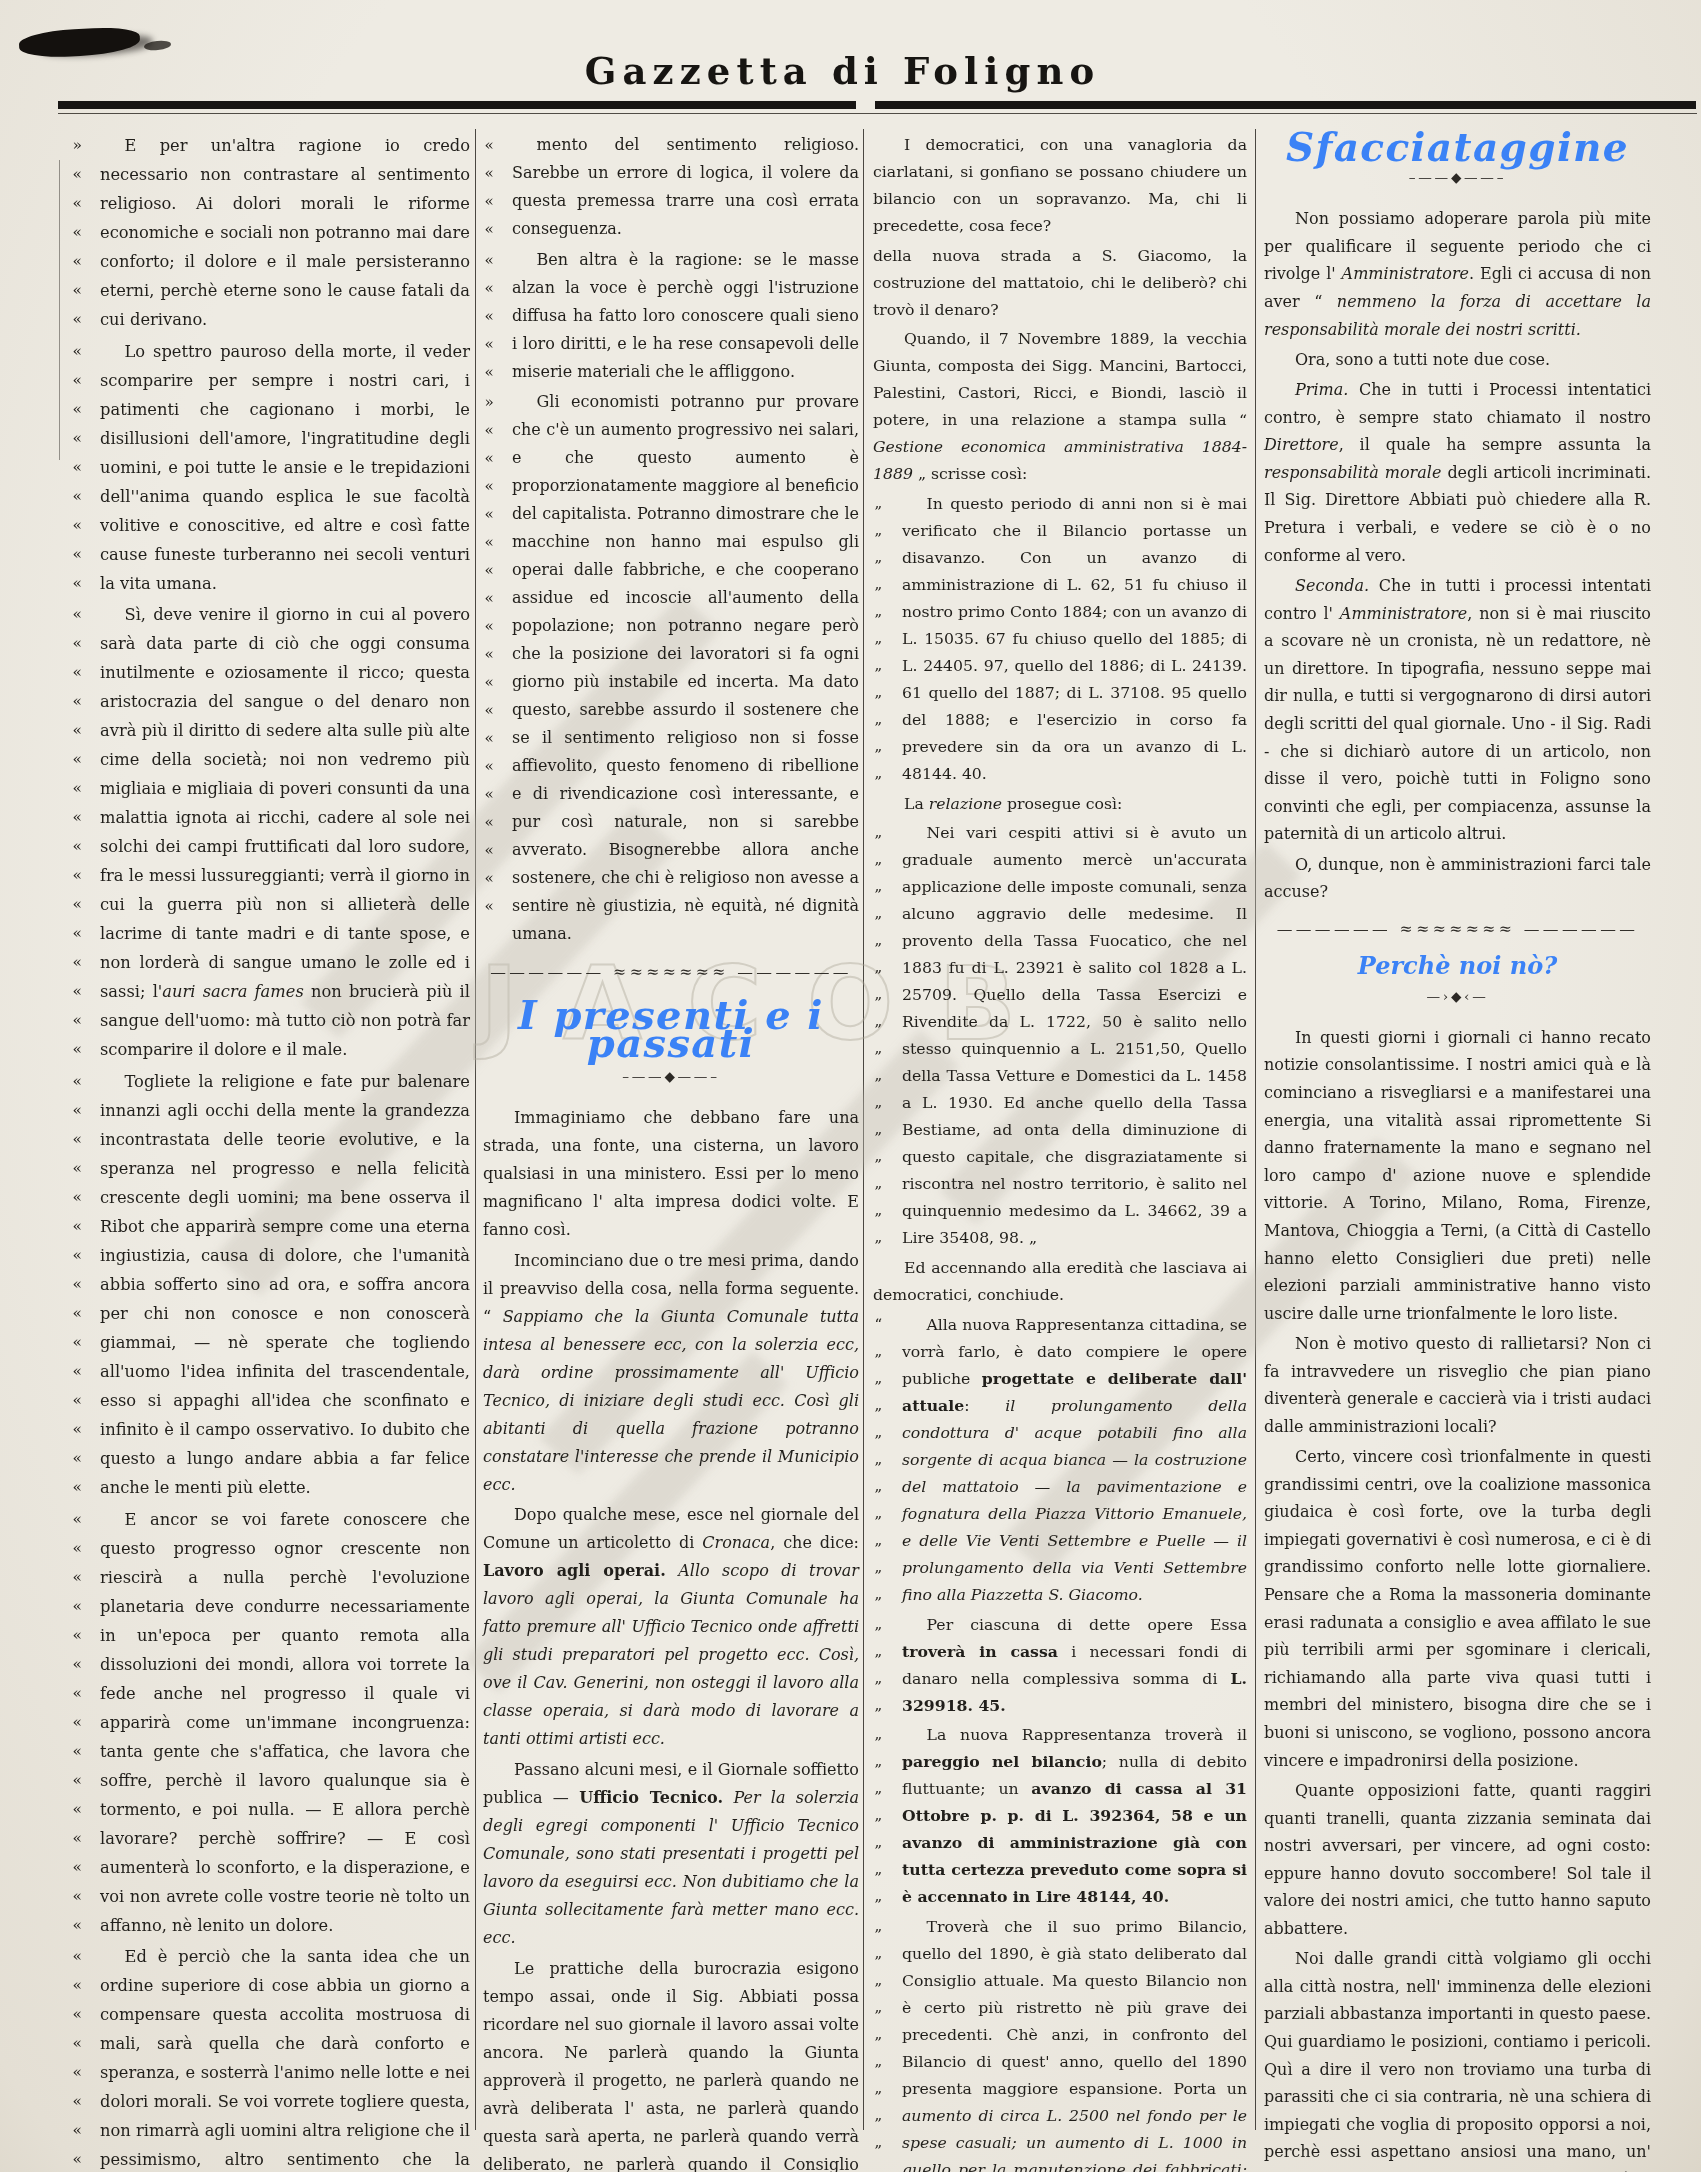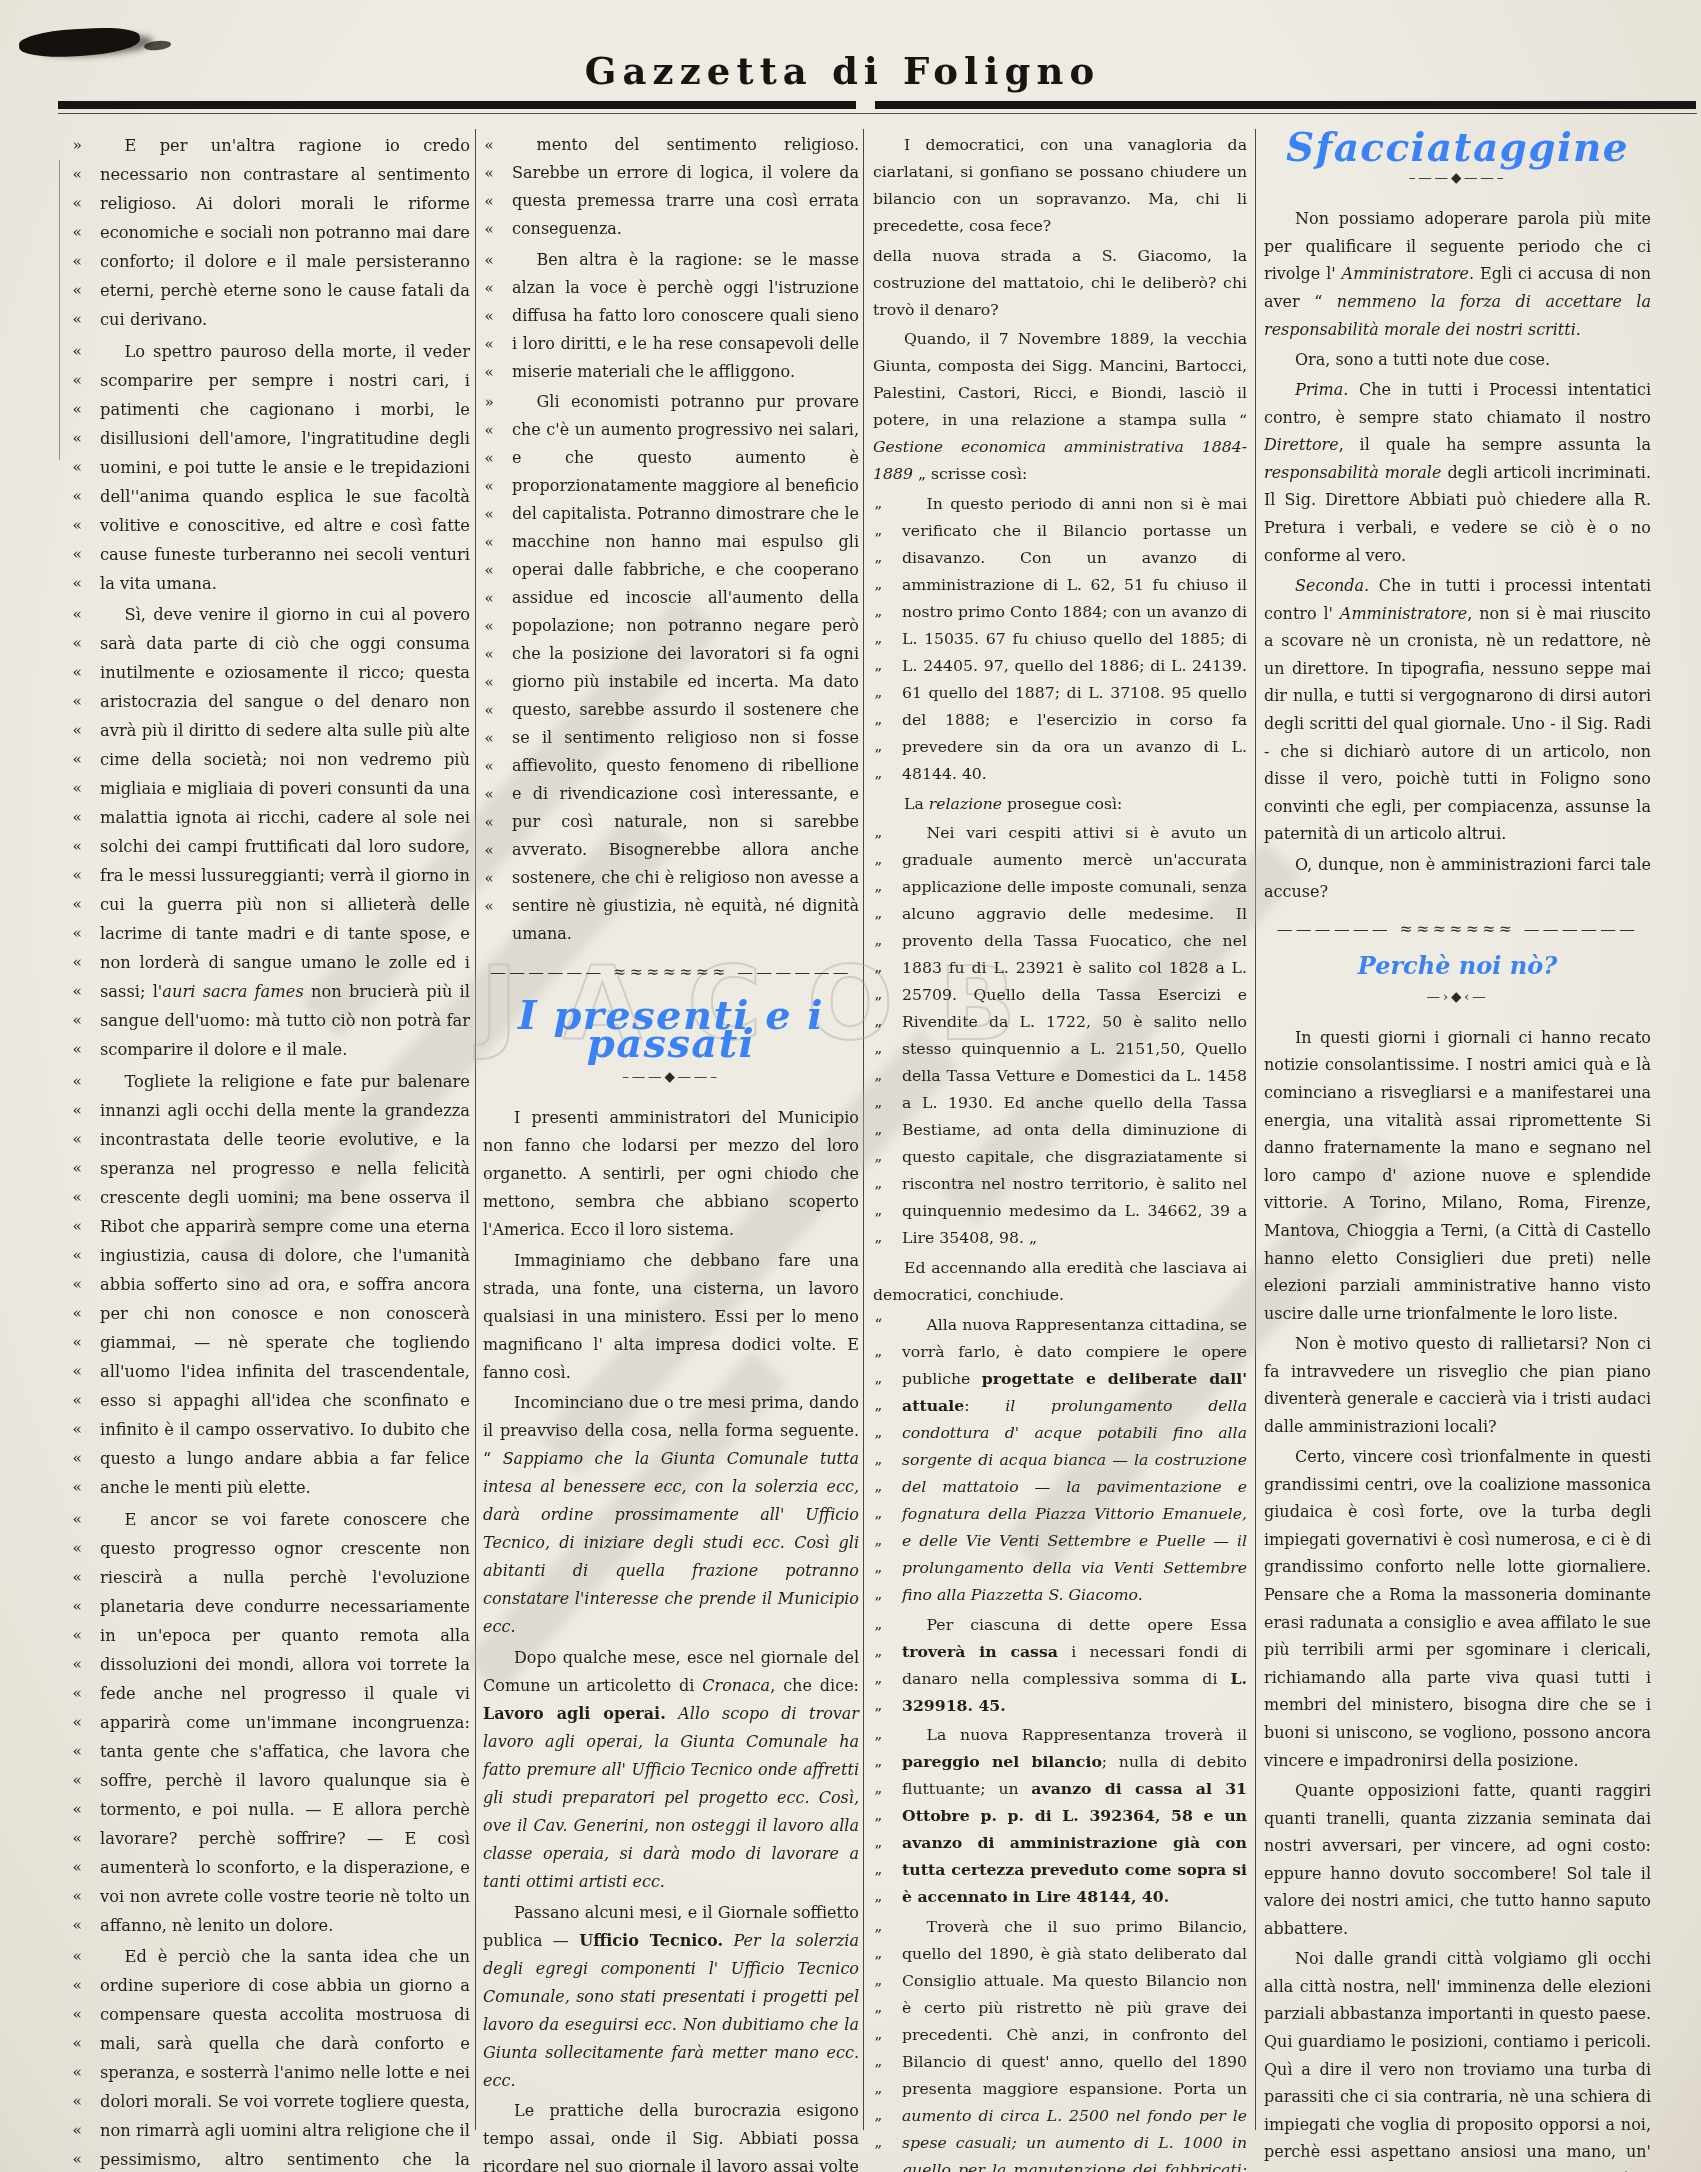--- a/index.html
+++ b/index.html
@@ -200,21 +200,20 @@
 «
 «
 «
 «
 «</span>
       <p class="pt">Gli economisti potranno pur provare che c'è un aumento progressivo nei salari, e che questo aumento è proporzionatamente maggiore al beneficio del capitalista. Potranno dimostrare che le macchine non hanno mai espulso gli operai dalle fabbriche, e che cooperano assidue ed incoscie all'aumento della popolazione; non potranno negare però che la posizione dei lavoratori si fa ogni giorno più instabile ed incerta. Ma dato questo, sarebbe assurdo il sostenere che se il sentimento religioso non si fosse affievolito, questo fenomeno di ribellione e di rivendicazione così interessante, e pur così naturale, non si sarebbe avverato. Bisognerebbe allora anche sostenere, che chi è religioso non avesse a sentire nè giustizia, nè equità, né dignità umana.</p>
     </div>
   <div class="divider">—————— ≈≈≈≈≈≈≈ ——————</div>
   <h2 class="display h-presenti">I presenti e i passati</h2>
   <div class="orn-small">–——◆——–</div>
-  <p class="para">I presenti amministratori del Municipio non fanno che lodarsi per mezzo del loro organetto. A sentirli, per ogni chiodo che mettono, sembra che abbiano scoperto l'America. Ecco il loro sistema.</p>
   <p class="para">Immaginiamo che debbano fare una strada, una fonte, una cisterna, un lavoro qualsiasi in una ministero. Essi per lo meno magnificano l' alta impresa dodici volte. E fanno così.</p>
   <p class="para">Incominciano due o tre mesi prima, dando il preavviso della cosa, nella forma seguente. “ <i>Sappiamo che la Giunta Comunale tutta intesa al benessere ecc, con la solerzia ecc, darà ordine prossimamente all' Ufficio Tecnico, di iniziare degli studi ecc. Così gli abitanti di quella frazione potranno constatare l'interesse che prende il Municipio ecc.</i></p>
   <p class="para">Dopo qualche mese, esce nel giornale del Comune un articoletto di <i>Cronaca</i>, che dice: <b>Lavoro agli operai.</b> <i>Allo scopo di trovar lavoro agli operai, la Giunta Comunale ha fatto premure all' Ufficio Tecnico onde affretti gli studi preparatori pel progetto ecc. Così, ove il Cav. Generini, non osteggi il lavoro alla classe operaia, si darà modo di lavorare a tanti ottimi artisti ecc.</i></p>
   <p class="para">Passano alcuni mesi, e il Giornale soffietto publica — <b>Ufficio Tecnico.</b> <i>Per la solerzia degli egregi componenti l' Ufficio Tecnico Comunale, sono stati presentati i progetti pel lavoro da eseguirsi ecc. Non dubitiamo che la Giunta sollecitamente farà metter mano ecc. ecc.</i></p>
   <p class="para">Le prattiche della burocrazia esigono tempo assai, onde il Sig. Abbiati possa ricordare nel suo giornale il lavoro assai volte ancora. Ne parlerà quando la Giunta approverà il progetto, ne parlerà quando ne avrà deliberata l' asta, ne parlerà quando questa sarà aperta, ne parlerà quando verrà deliberato, ne parlerà quando il Consiglio approverà la deliberazione della Giunta, ne parlerà quando l'autorità tutoria avrà ratificata la cosa, ne parlerà quando cominceranno i lavori, ne parlerà quando questi saranno in esecuzione, ne parlerà quando saranno compiti, ne parlerà quando verranno collaudati. Totale, per un lavoro di due o tre mila lire, il Municipio nostro avrà trovato modo di farsi lodare dal giornale che paga in gran parte con i denari dei contribuenti, almeno una dozzena di volte.</p>
 
 </section>
 
 <section class="col col3">
   <p class="para">I democratici, con una vanagloria da ciarlatani, si gonfiano se possano chiudere un bilancio con un sopravanzo. Ma, chi li precedette, cosa fece?</p>

